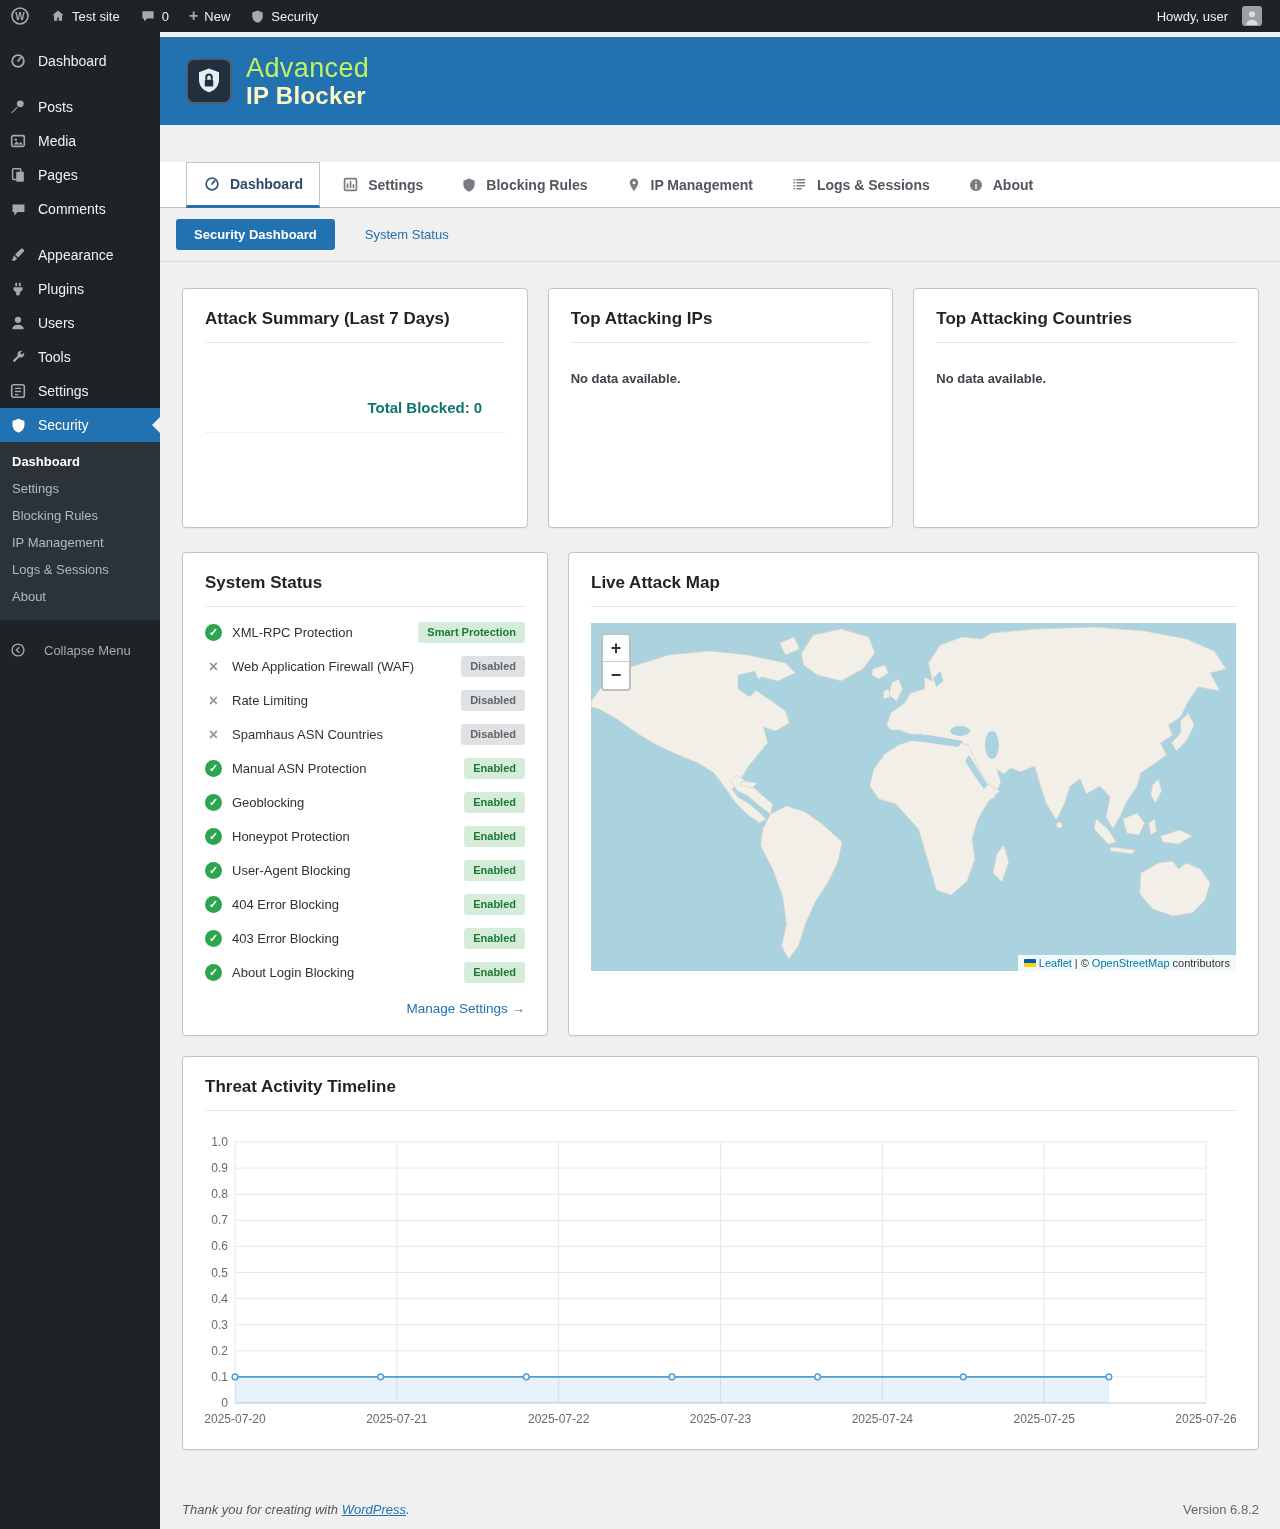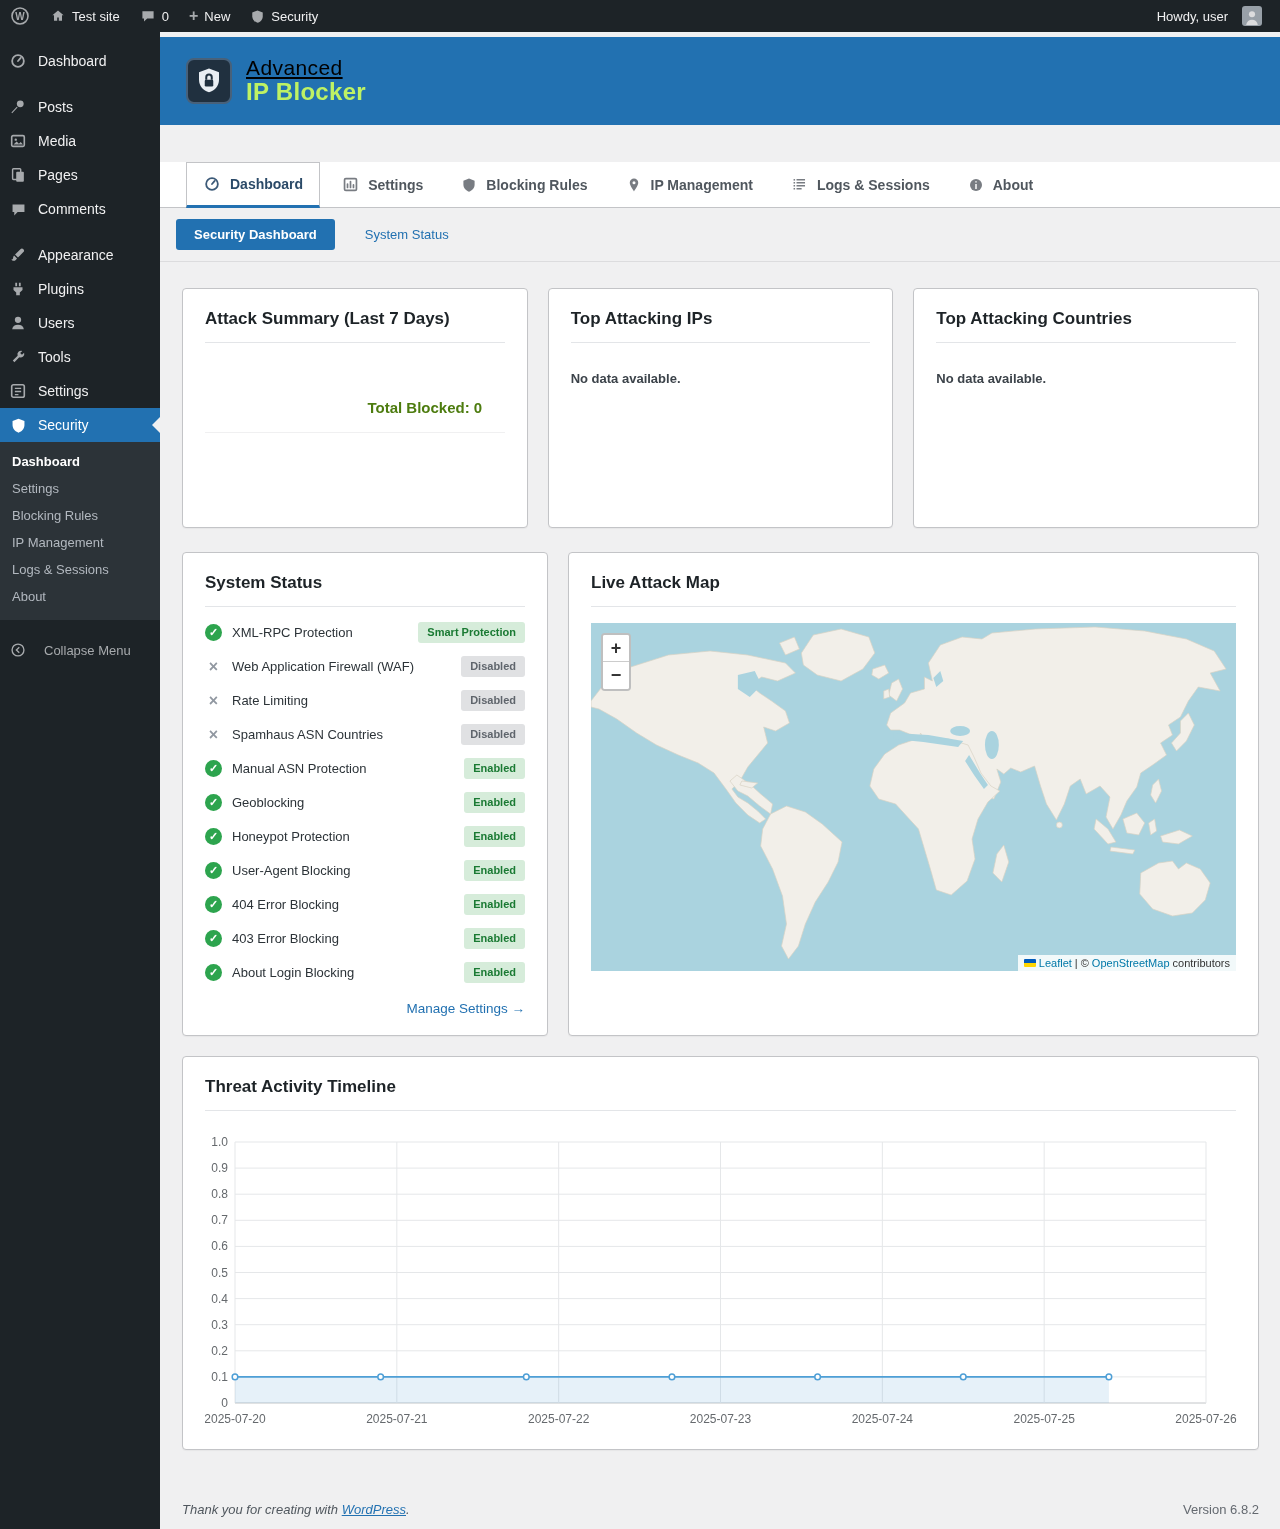--- a/index.html
+++ b/index.html
@@ -29,39 +29,39 @@
   .sm-item.current{color:#fff;font-weight:700;}
   .collapse{display:flex;align-items:center;gap:16px;padding:10px 8px;margin-top:10px;font-size:13px;color:#a7aaad;cursor:pointer;}
   .collapse .m-ic{width:20px;height:20px;display:flex;align-items:center;justify-content:center;color:#a7aaad;}
 
   
   .content{position:absolute;top:32px;left:160px;width:1120px;bottom:0;background:#f0f0f1;}
 
   .banner{margin-top:5px;height:88px;background:#2271b1;display:flex;align-items:center;gap:14px;padding-left:26px;}
   .logo-box{width:46px;height:46px;border-radius:8px;background:#20303f;border:2px solid #48617a;display:flex;align-items:center;justify-content:center;flex:none;}
   .banner-text{line-height:1.05;}
-  .banner-l1{font-size:21px;color:#000000;letter-spacing:.4px;text-decoration:underline;}
-  .banner-l2{font-size:24px;color:#bef264;font-weight:700;letter-spacing:.3px;}
+  .banner-l1{font-size:27px;color:#bef264;letter-spacing:.4px;}
+  .banner-l2{font-size:24px;color:#fef9c3;font-weight:700;letter-spacing:.3px;}
 
   .tabsbar{margin-top:37px;height:46px;background:#fff;border-bottom:1px solid #c3c4c7;display:flex;align-items:stretch;padding-left:26px;}
   .tab{display:flex;align-items:center;gap:9px;padding:0 16px;margin-right:6px;font-size:14px;font-weight:700;color:#50575e;cursor:pointer;white-space:nowrap;}
   .tab .tab-ic{display:flex;align-items:center;color:#787c82;}
   .tab.active{background:#fff;border:1px solid #c3c4c7;border-bottom:3px solid #2271b1;margin-bottom:-1px;color:#2b4a68;}
   .tab.active .tab-ic{color:#3c5a78;}
 
   .subnav{display:flex;align-items:center;gap:30px;padding:11px 0 11px 16px;border-bottom:1px solid #dcdcde;}
   .subnav-btn{background:#2271b1;color:#ffffff;font-size:13px;font-weight:700;padding:8px 18px;border-radius:3px;border:none;cursor:pointer;font-family:inherit;}
   .subnav-link{color:#2271b1;font-size:13px;cursor:pointer;text-decoration:none;}
 
   .row1{display:flex;gap:20px;margin:26px 21px 0 22px;}
   .row2{display:flex;gap:20px;margin:24px 21px 0 22px;align-items:flex-start;}
   .card{background:#fff;border:1px solid #c3c4c7;border-radius:4px;padding:20px 22px;box-shadow:0 1px 1px rgba(0,0,0,.04);}
   .card-title{font-size:17px;font-weight:700;color:#1d2327;padding-bottom:13px;border-bottom:1px solid #e3e5e8;}
   .c-small{flex:1;height:240px;}
-  .stat-row{margin-top:56px;padding-left:140px;padding-bottom:16px;border-bottom:1px solid #f0f0f1;text-align:center;font-size:15px;font-weight:700;color:#4d7c0f;}
+  .stat-row{margin-top:56px;padding-left:140px;padding-bottom:16px;border-bottom:1px solid #f0f0f1;text-align:center;font-size:15px;font-weight:700;color:#0f766e;}
   .nodata{margin-top:28px;text-align:left;font-size:13px;font-weight:700;color:#3c434a;}
 
   .c-status{width:366px;height:484px;flex:none;}
   .status-list{margin-top:8px;}
   .status-row{display:flex;align-items:center;gap:10px;height:34px;}
   .st-label{flex:1;font-size:13px;color:#2c3338;}
   .ic-ok{width:17px;height:17px;border-radius:50%;background:#2da44e;color:#fff;display:flex;align-items:center;justify-content:center;font-size:11px;font-weight:700;flex:none;}
   .ic-off{width:17px;text-align:center;color:#9198a1;font-size:16px;font-weight:700;line-height:17px;flex:none;}
   .badge{display:inline-block;font-size:11px;font-weight:700;line-height:1;padding:5px 9px;border-radius:3px;white-space:nowrap;}
   .badge.ok{background:#d6ecda;color:#1a7a33;}

